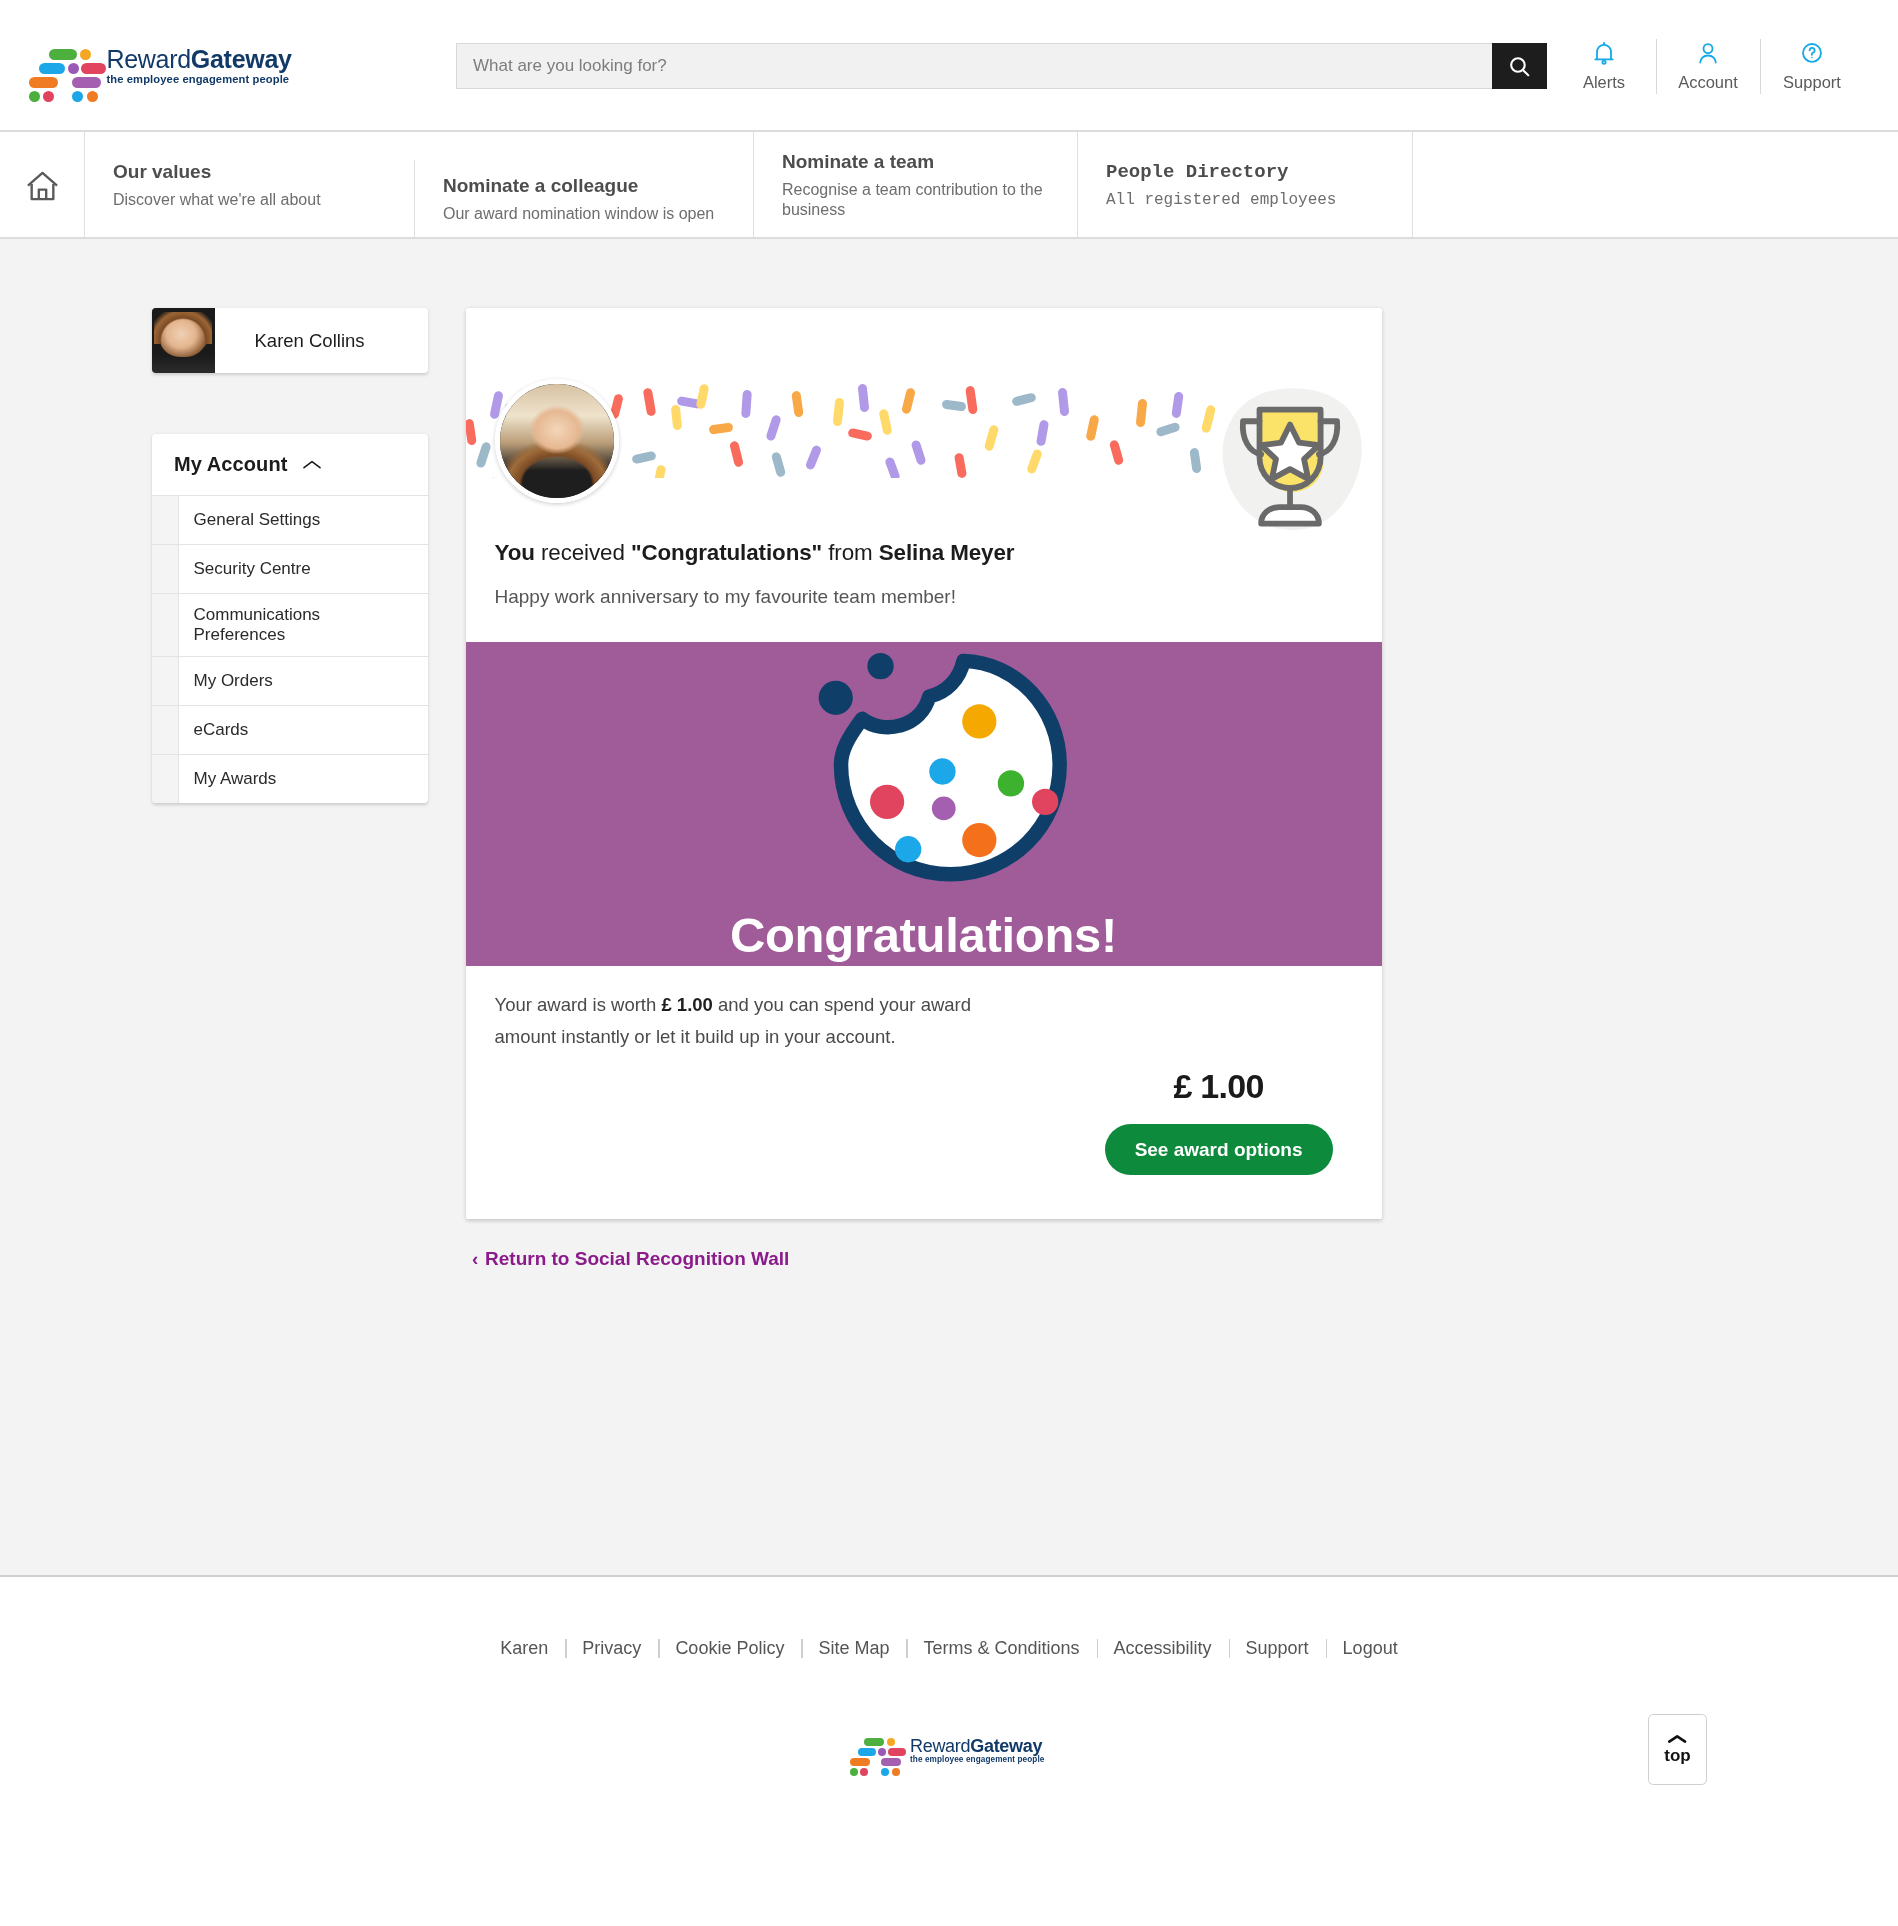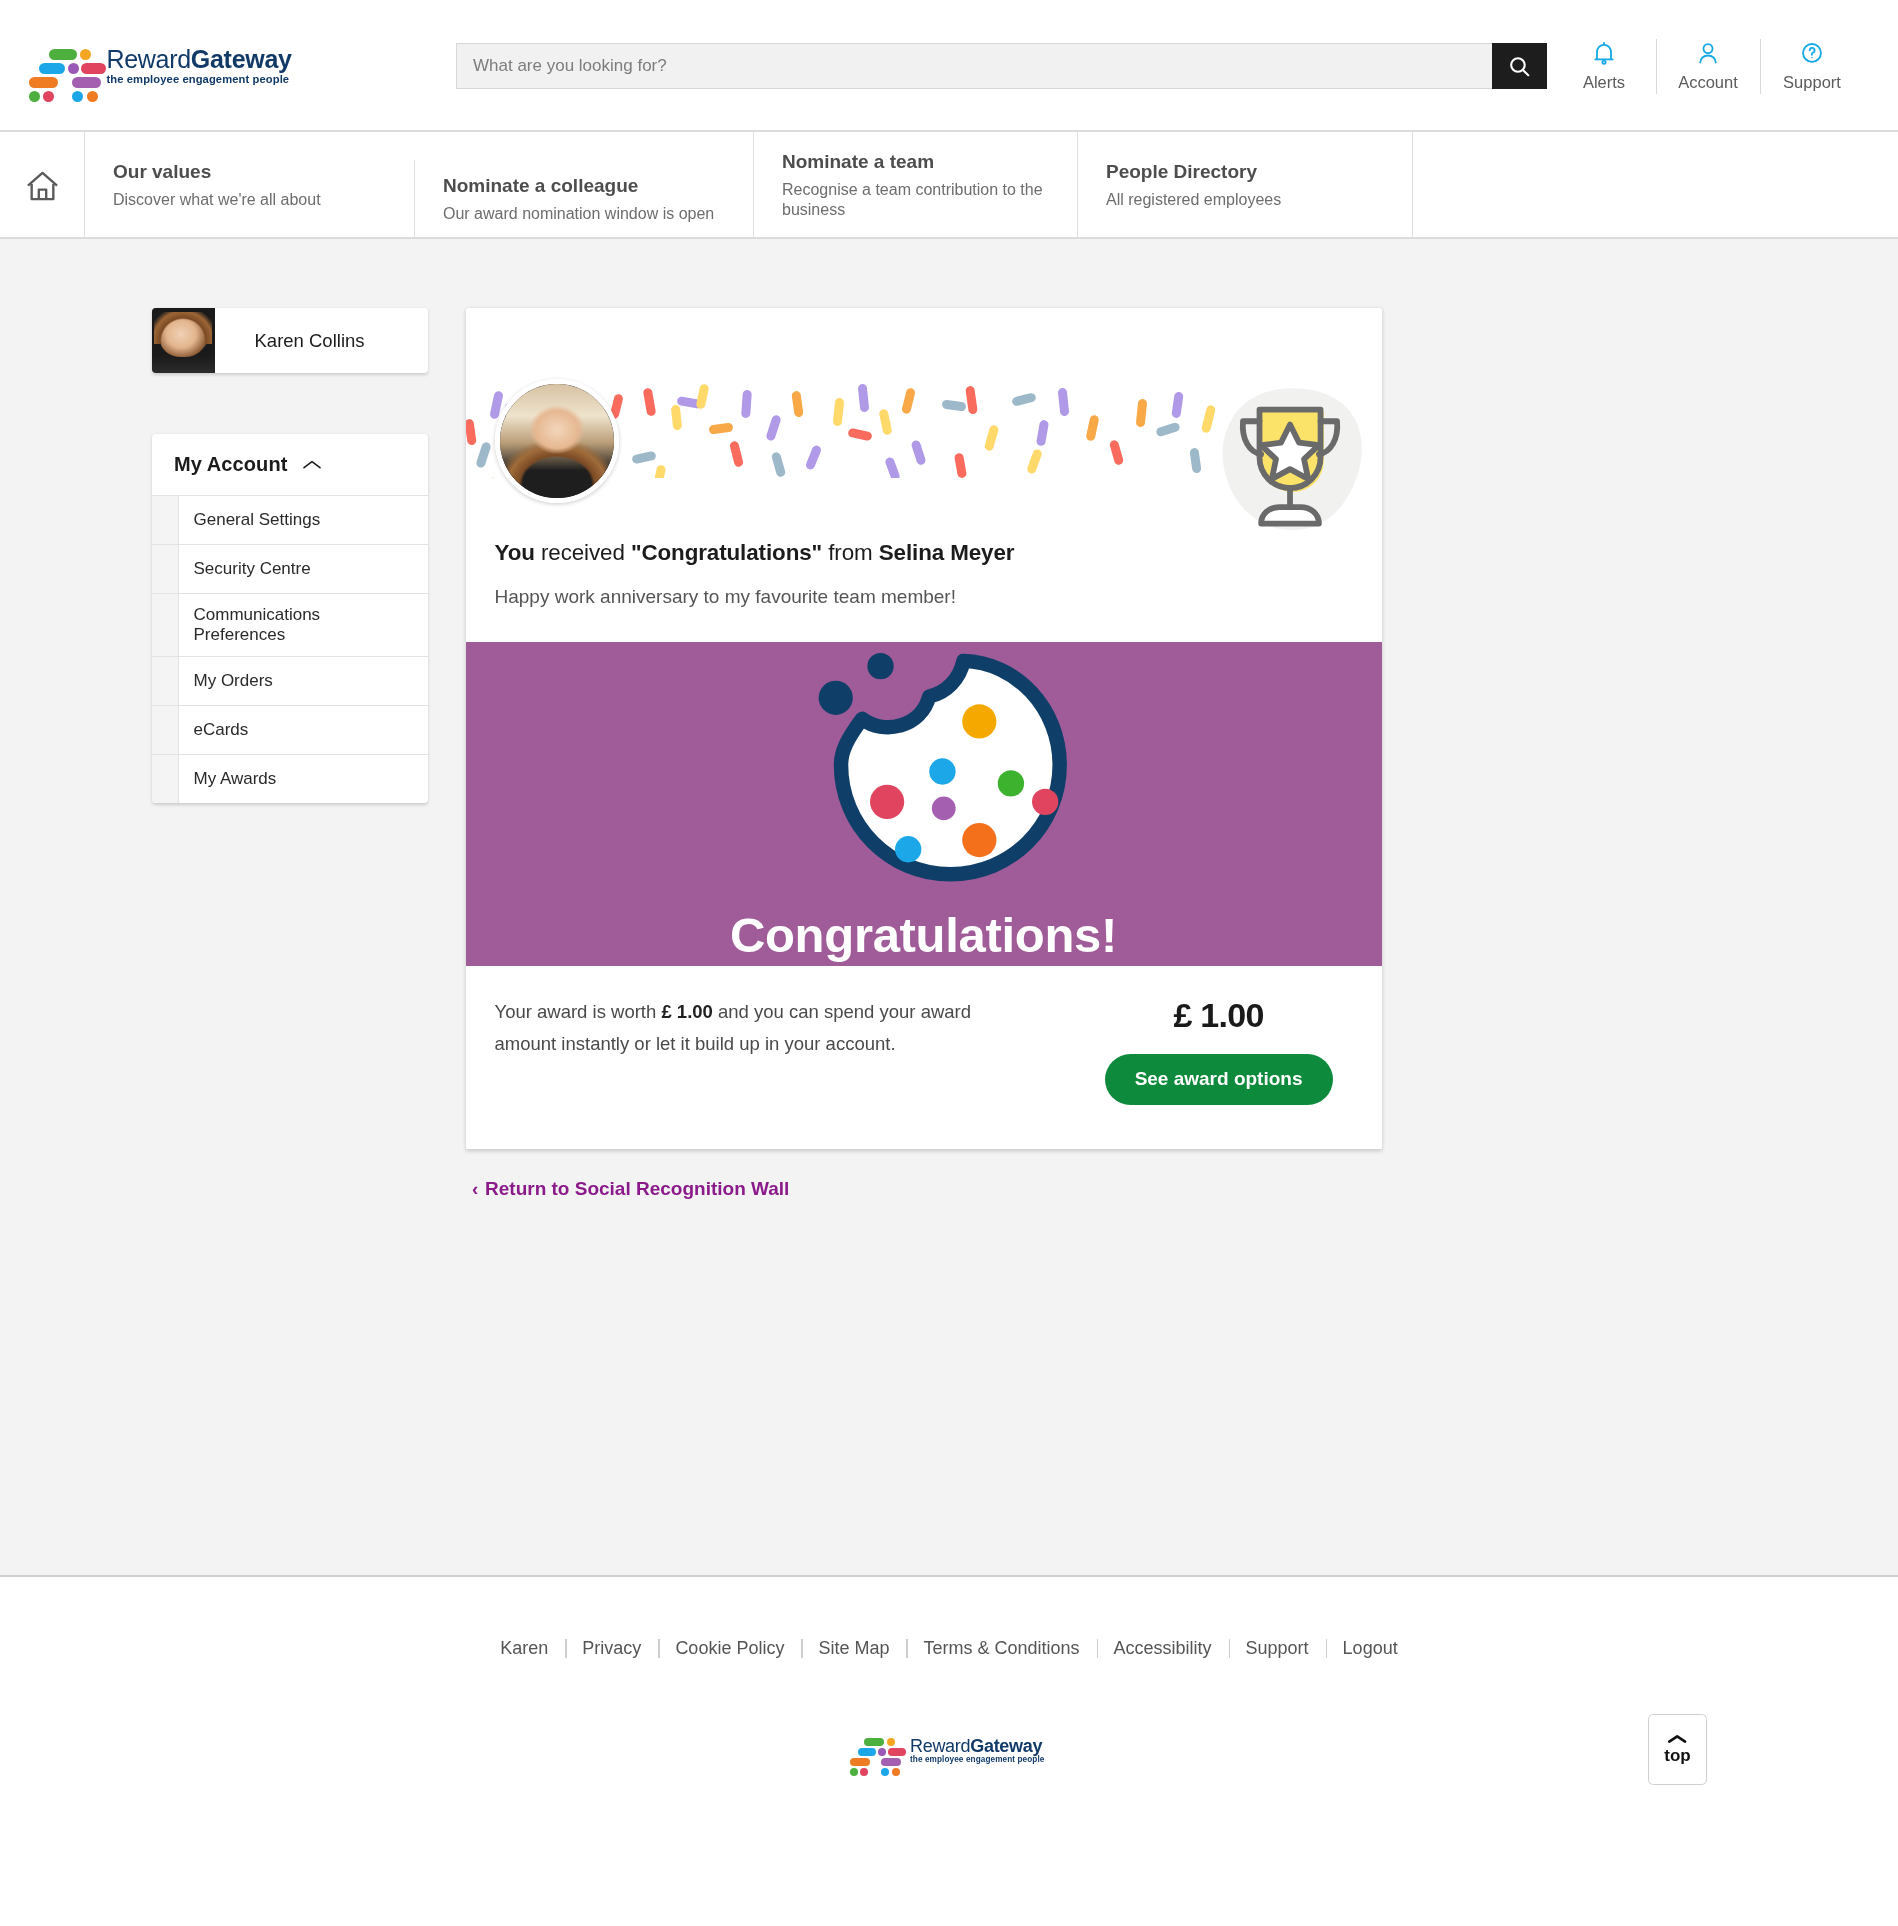--- a/index.html
+++ b/index.html
@@ -102,21 +102,21 @@
     padding: 0 28px;
     border-left: 1.3px solid #e0e0e0;
     cursor:pointer;
     min-width: 0;
   }
   .nav-item .nt { font-size:19px; font-weight:700; color:#4d4d4d; margin-bottom:6.6px; }
   .nav-item .ns { font-size:16px; color:#6d6d6d; line-height:1.25; }
   .nav-w1 { width: 330px; }
   .nav-w2 { width: 339px; margin-top: 28px; }
   .nav-w3 { width: 324px; }
-  .nav-w4 { width: 335px; }
+  .nav-w4 { width: 335px; font-family: Liberation Mono, monospace; }
   .nav-fill { flex:1; border-left:1.3px solid #e0e0e0; }
 
   
   .page {
     background:#f3f3f3;
     min-height: 1338px;
     position:relative;
     padding-top: 69px;
     border-bottom: 2.6px solid #d0d0d0;
   }
@@ -218,21 +218,21 @@
     height: 324px;
     position: relative;
     display:flex; flex-direction:column; align-items:center; justify-content:center;
   }
   .ecard-title {
     font-size: 49px; font-weight:700; color:#fff;
     letter-spacing: -0.3px;
     margin-top: 5.3px;
   }
 
-  .award-foot { display:flex; padding: 30px 29px 44px 29px; gap:14px; }
+  .award-foot { display:flex; padding: 23px 29px 44px 29px; gap:14px;flex-direction:column; }
   .award-text { font-size:18.5px; color:#4a4a4a; line-height: 1.72; max-width: 521px; }
   .award-text b { color:#1f1f1f; font-weight:700; }
   .award-right { margin-left:auto; display:flex; flex-direction:column; align-items:center; padding-right: 20px; }
   .award-amount { font-size:34px; font-weight:700; color:#1a1a1a; letter-spacing:-0.7px; }
   .award-btn {
     margin-top: 18.5px;
     background:#0d8a3c; color:#fff;
     border:none; border-radius:26px;
     font-size:19px; font-weight:700;
     padding: 14.5px 30px; cursor:pointer;

